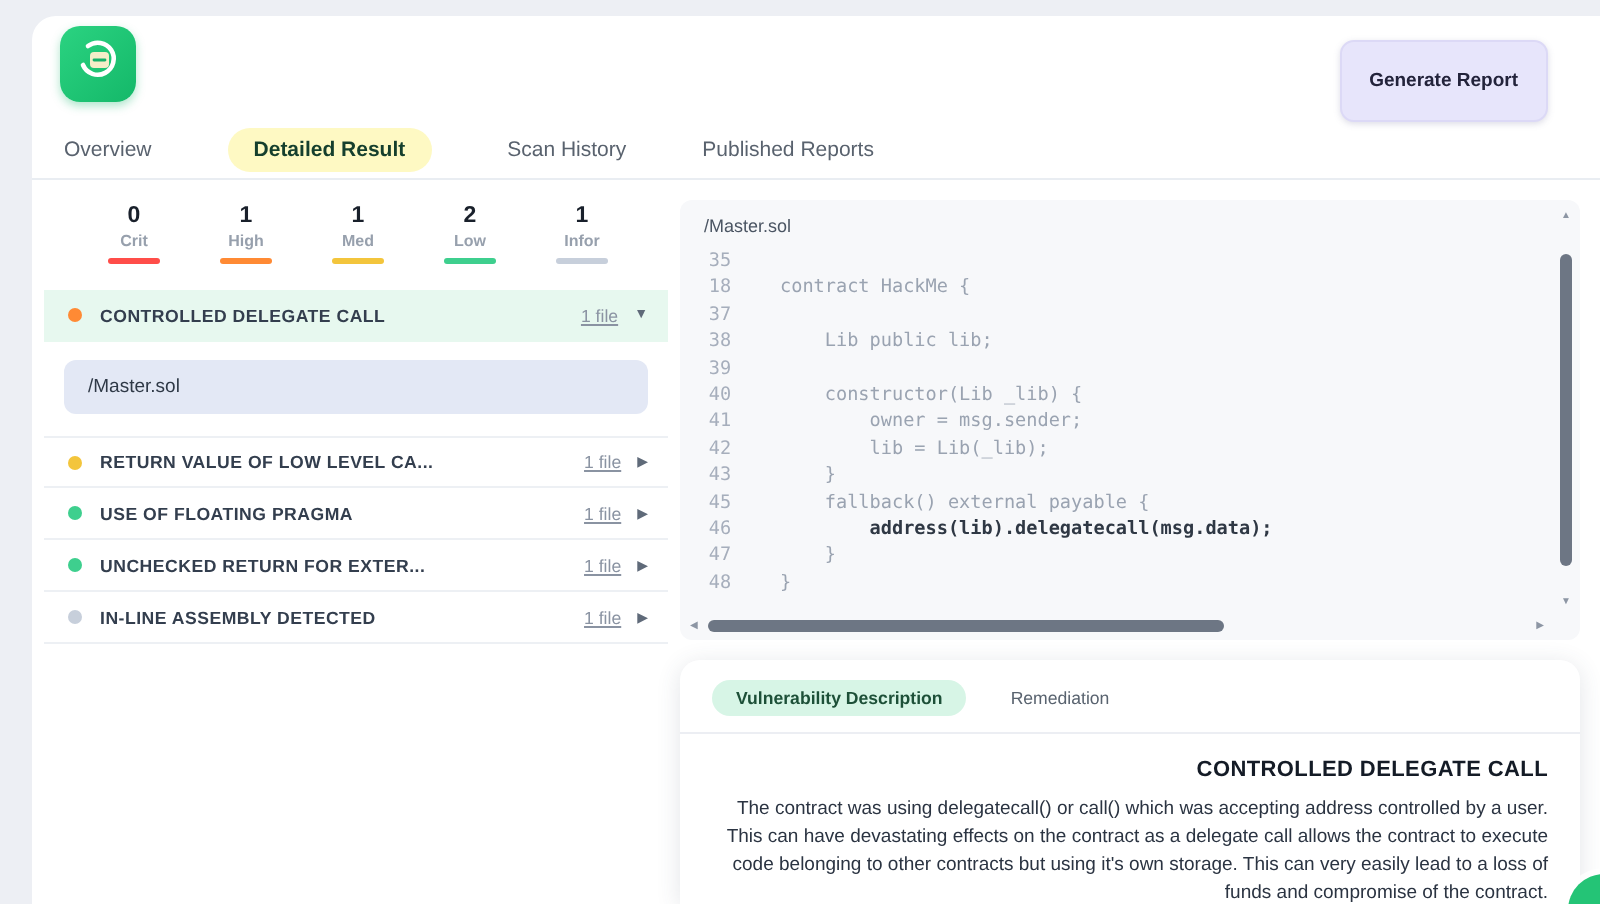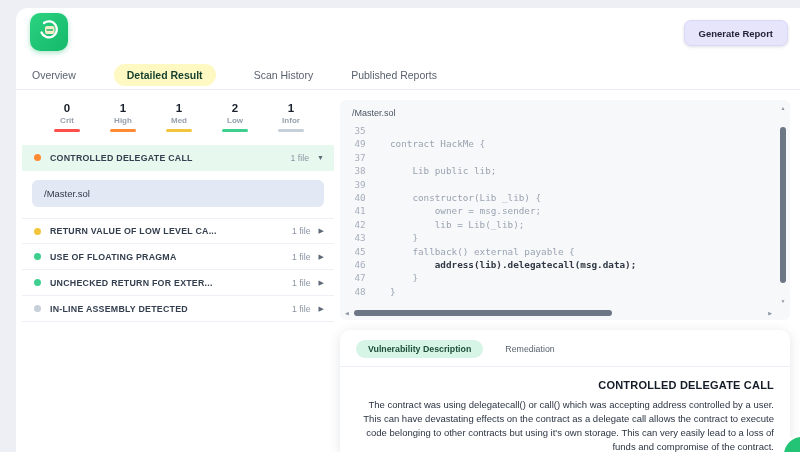--- a/index.html
+++ b/index.html
@@ -16,21 +16,21 @@
   }
 
   
   .logo {
     position:absolute; left:14px; top:5px; width:38px; height:38px;
     border-radius:10px; background:linear-gradient(135deg,#2bd381,#14b869);
     display:flex; align-items:center; justify-content:center;
     box-shadow:0 2px 5px rgba(20,180,105,.35);
   }
   .btn-report {
-    position:absolute; right:12px; top:12px; height:26px; padding:0 14px;
+    position:absolute; right:26px; top:12px; height:41px; padding:0 14px;
     background:#e7e5fb; border:1px solid #dcd9f6; border-radius:7px;
     font-size:9.5px; font-weight:bold; color:#23233b; font-family:inherit;
     box-shadow:0 1px 3px rgba(120,120,160,.25); cursor:pointer;
   }
 
   
   .tab-bar {
     position:absolute; left:0; right:0; top:52px; height:30px;
     display:flex; align-items:center; padding-left:16px; gap:38px;
     border-bottom:1px solid #e9edf2;
@@ -54,21 +54,21 @@
     display:flex; align-items:center; height:26px; padding:0 10px 0 12px;
     border-bottom:1px solid #edf0f4; background:#fff; cursor:pointer;
   }
   .issue-row.active { background:#e7f8ef; border-bottom-color:#e7f8ef; }
   .issue-row.gap { margin-top:11px; border-top:1px solid #edf0f4; }
   .issue-dot { width:7px; height:7px; border-radius:50%; margin-right:9px; flex:none; background:#ccc; }
   .issue-title {
     font-size:8.8px; font-weight:bold; color:#333e4e; letter-spacing:.25px;
     flex:1; white-space:nowrap; overflow:hidden;
   }
-  .issue-meta { font-size:8.8px; color:#8a93a2; margin-right:8px; white-space:nowrap; }
+  .issue-meta { font-size:8.8px; color:#8a93a2; margin-right:8px; white-space:nowrap;text-decoration:underline; }
   .chev { font-size:7px; color:#5f6a79; }
   .subfile {
     margin:9px 10px 2px 10px; height:27px; display:flex; align-items:center;
     padding-left:12px; background:#e3e8f5; border-radius:6px;
     font-size:9.5px; color:#2f3947; cursor:pointer;
   }
 
   
   .code-panel {
     position:absolute; left:324px; top:92px; width:450px; height:220px;
@@ -217,21 +217,21 @@
 
   <div class="code-panel">
     <div class="code-filename">/Master.sol</div>
     <div class="code-lines">
   <div class="code-line">
     <span class="ln">35</span>
     <span class="lc"></span>
   </div>
 
   <div class="code-line">
-    <span class="ln">49</span>
+    <span class="ln">18</span>
     <span class="lc">contract HackMe {</span>
   </div>
 
   <div class="code-line">
     <span class="ln">37</span>
   </div>
 
   <div class="code-line">
     <span class="ln">38</span>
     <span class="lc">    Lib public lib;</span>

